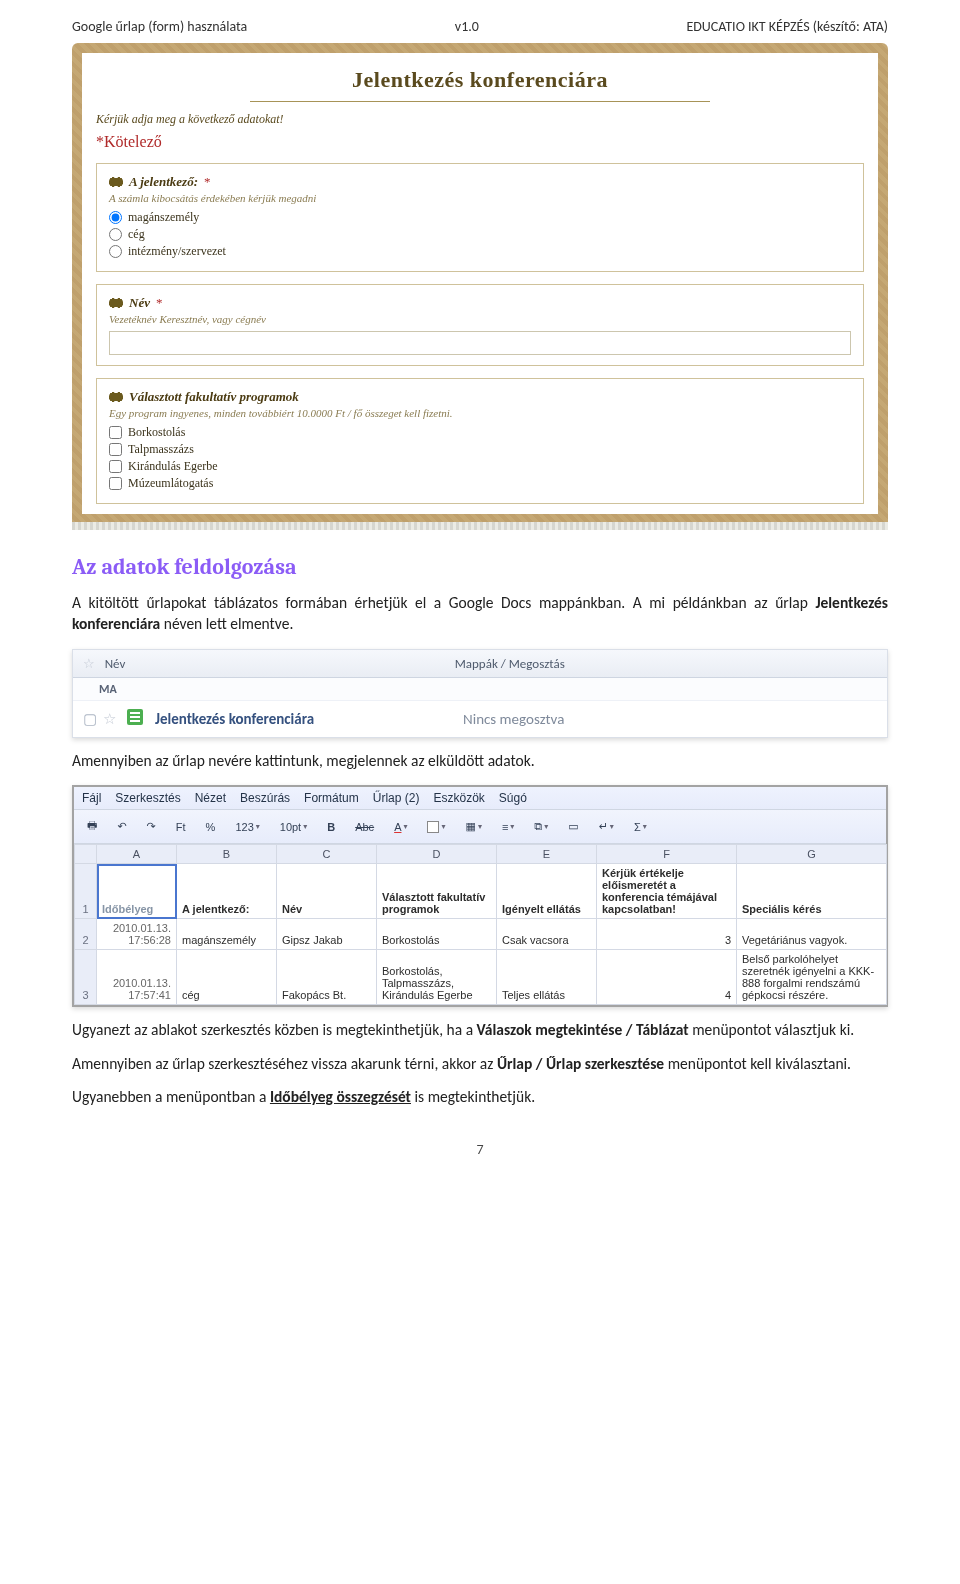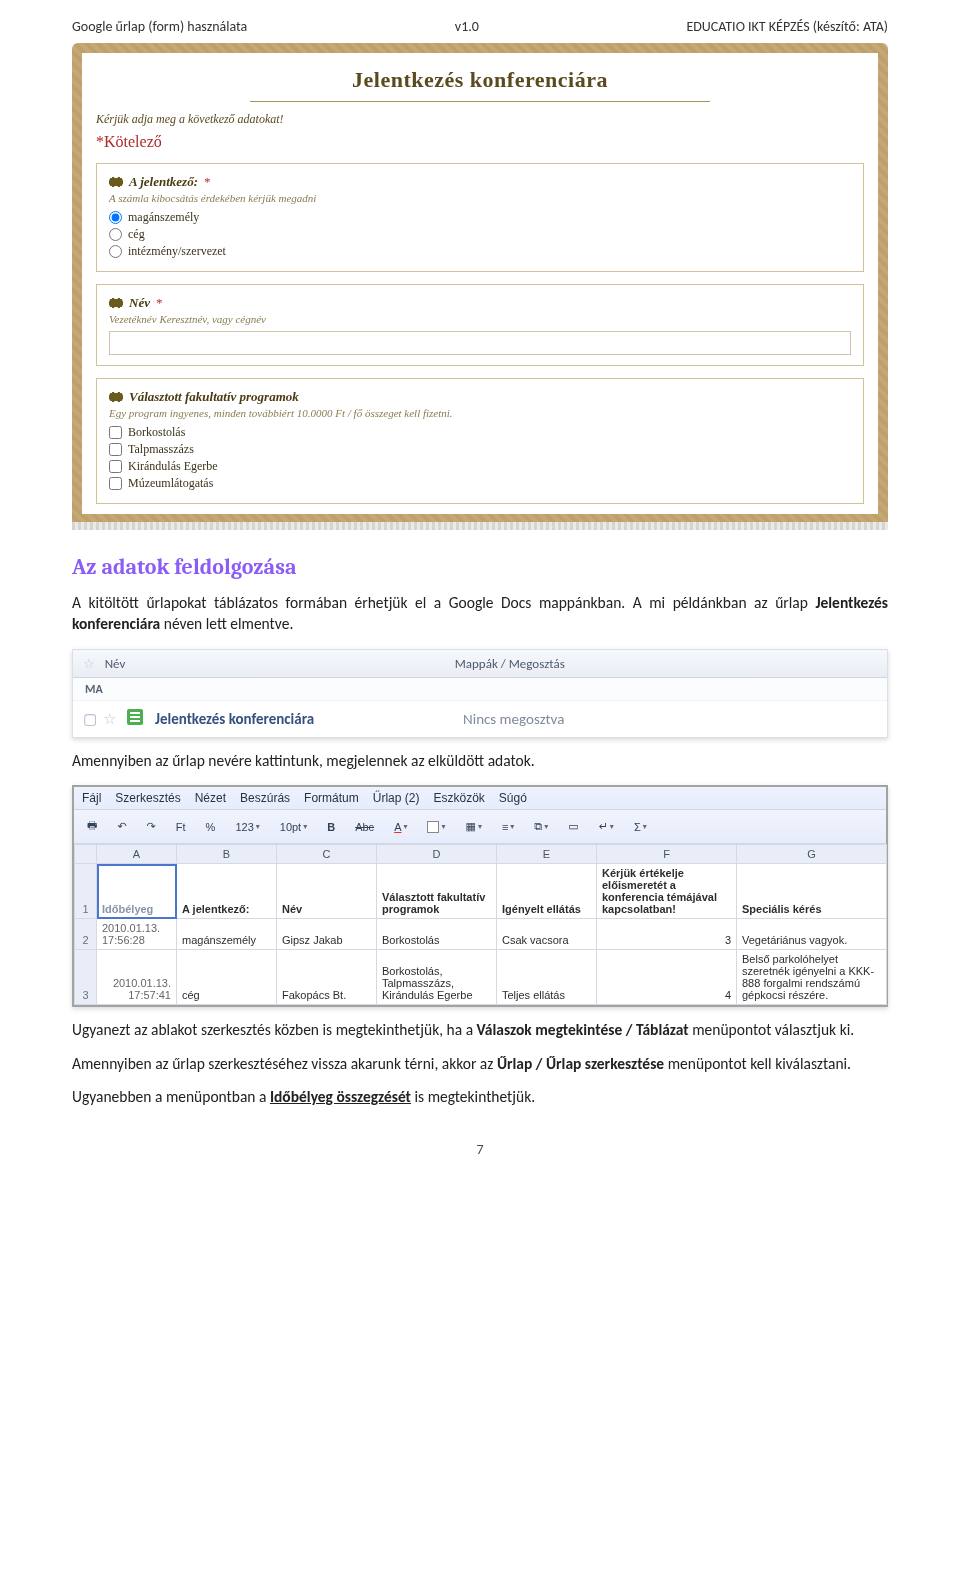--- a/index.html
+++ b/index.html
@@ -81,21 +81,21 @@
   .docs-head {
     display:flex; align-items:center;
     background:linear-gradient(#f6f8fc,#e9edf4);
     border-bottom:1px solid #ced5e1;
     padding:6px 10px;
     color:#4f5b6d; font-size:13px;
   }
   .docs-head .star { color:#c3c9d4; margin-right:10px; }
   .docs-head .cname { flex:0 0 350px; }
   .docs-head .cshare { flex:1; }
-  .docs-grp { padding:4px 12px; color:#586275; font-size:12px; font-weight:bold; border-bottom:1px solid #eef1f7; background:#fbfcfe; }
+  .docs-grp { padding:4px 26px; color:#586275; font-size:12px; font-weight:bold; border-bottom:1px solid #eef1f7; background:#fbfcfe; }
   .docs-row {
     display:flex; align-items:center; padding:8px 10px;
     font-size:15px; color:#35517f;
     background:#fff;
   }
   .docs-row .chk { width:20px; color:#adb6c4; }
   .docs-row .star { width:24px; color:#c3c9d4; }
   .docs-row .sicon { width:28px; }
   .docs-row .nm { flex:0 0 308px; font-weight:bold; }
   .docs-row .sh { flex:1; color:#7f8a9b; font-weight:normal; }
@@ -333,21 +333,21 @@
         <td class="cell-head sel" style="color:#8795a6">Időbélyeg</td>
         <td class="cell-head">A jelentkező:</td>
         <td class="cell-head">Név</td>
         <td class="cell-head">Választott fakultatív programok</td>
         <td class="cell-head">Igényelt ellátás</td>
         <td class="cell-head">Kérjük értékelje előismeretét a konferencia témájával kapcsolatban!</td>
         <td class="cell-head">Speciális kérés</td>
       </tr>
       <tr>
         <th>2</th>
-        <td style="color:#666">2010.01.13. 17:56:28</td>
+        <td style="text-align:right;color:#666">2010.01.13. 17:56:28</td>
         <td>magánszemély</td>
         <td>Gipsz Jakab</td>
         <td>Borkostolás</td>
         <td>Csak vacsora</td>
         <td style="text-align:right">3</td>
         <td>Vegetáriánus vagyok.</td>
       </tr>
       <tr>
         <th>3</th>
         <td style="text-align:right;color:#666">2010.01.13. 17:57:41</td>

